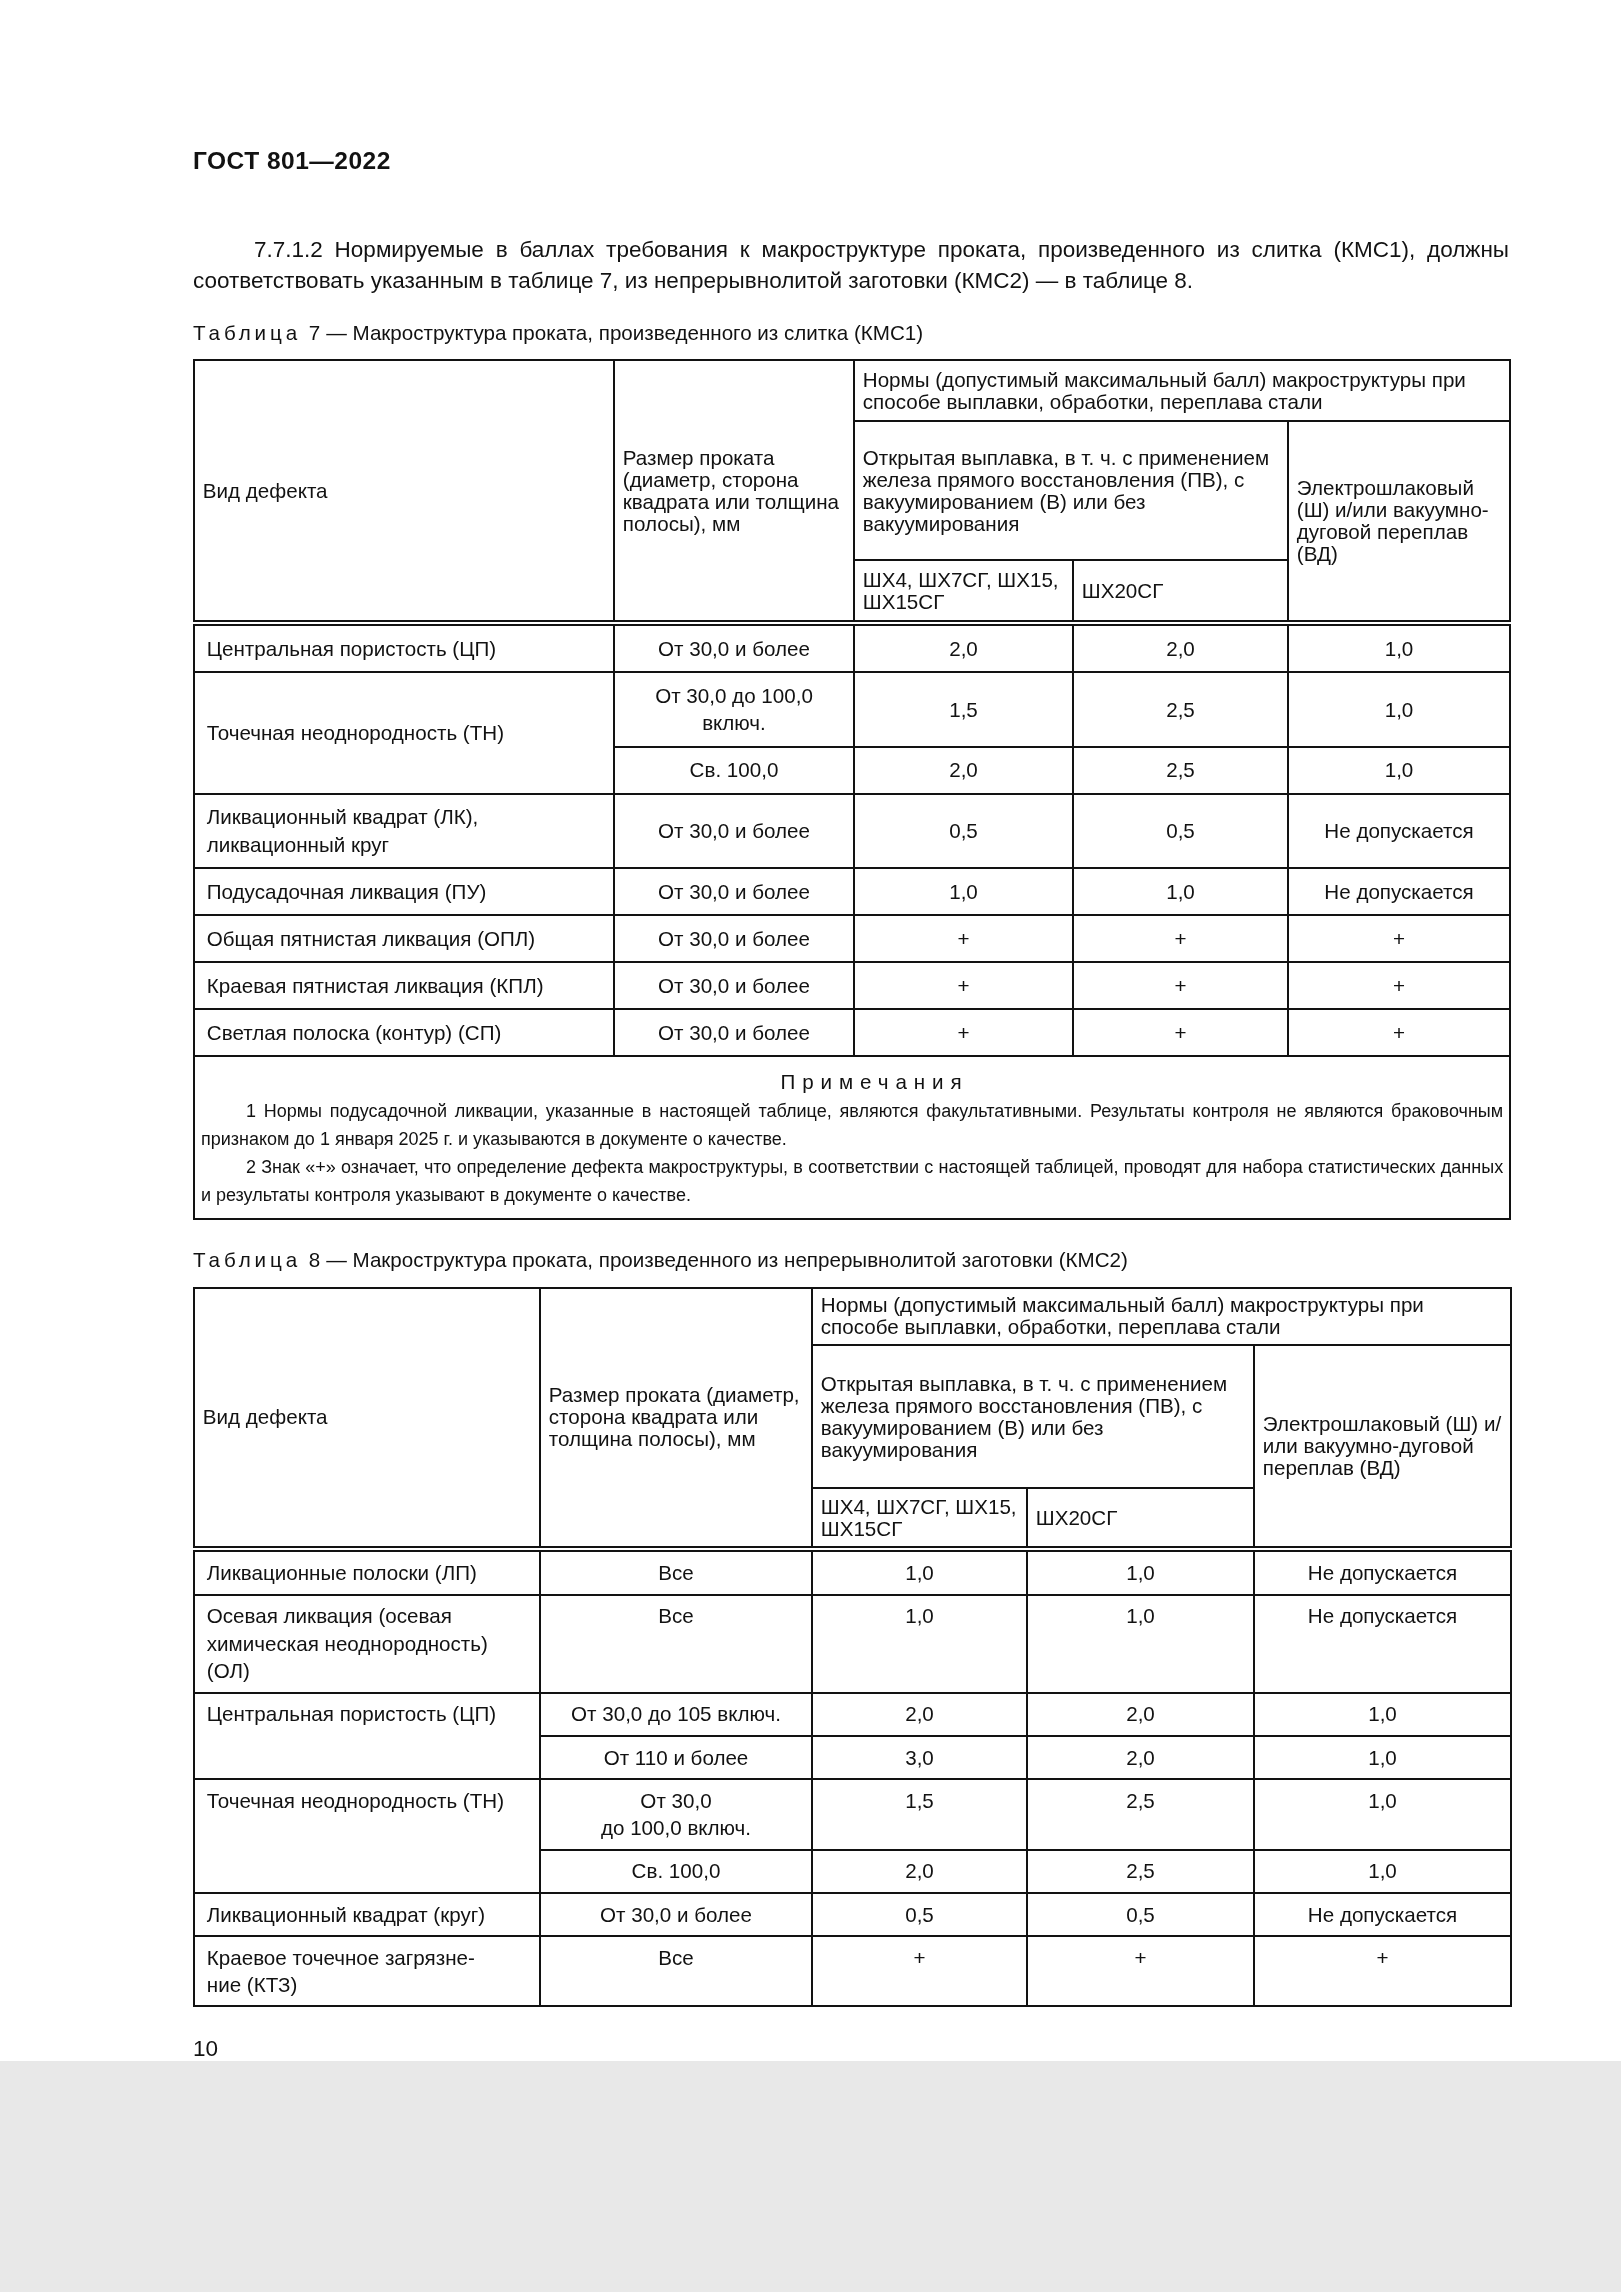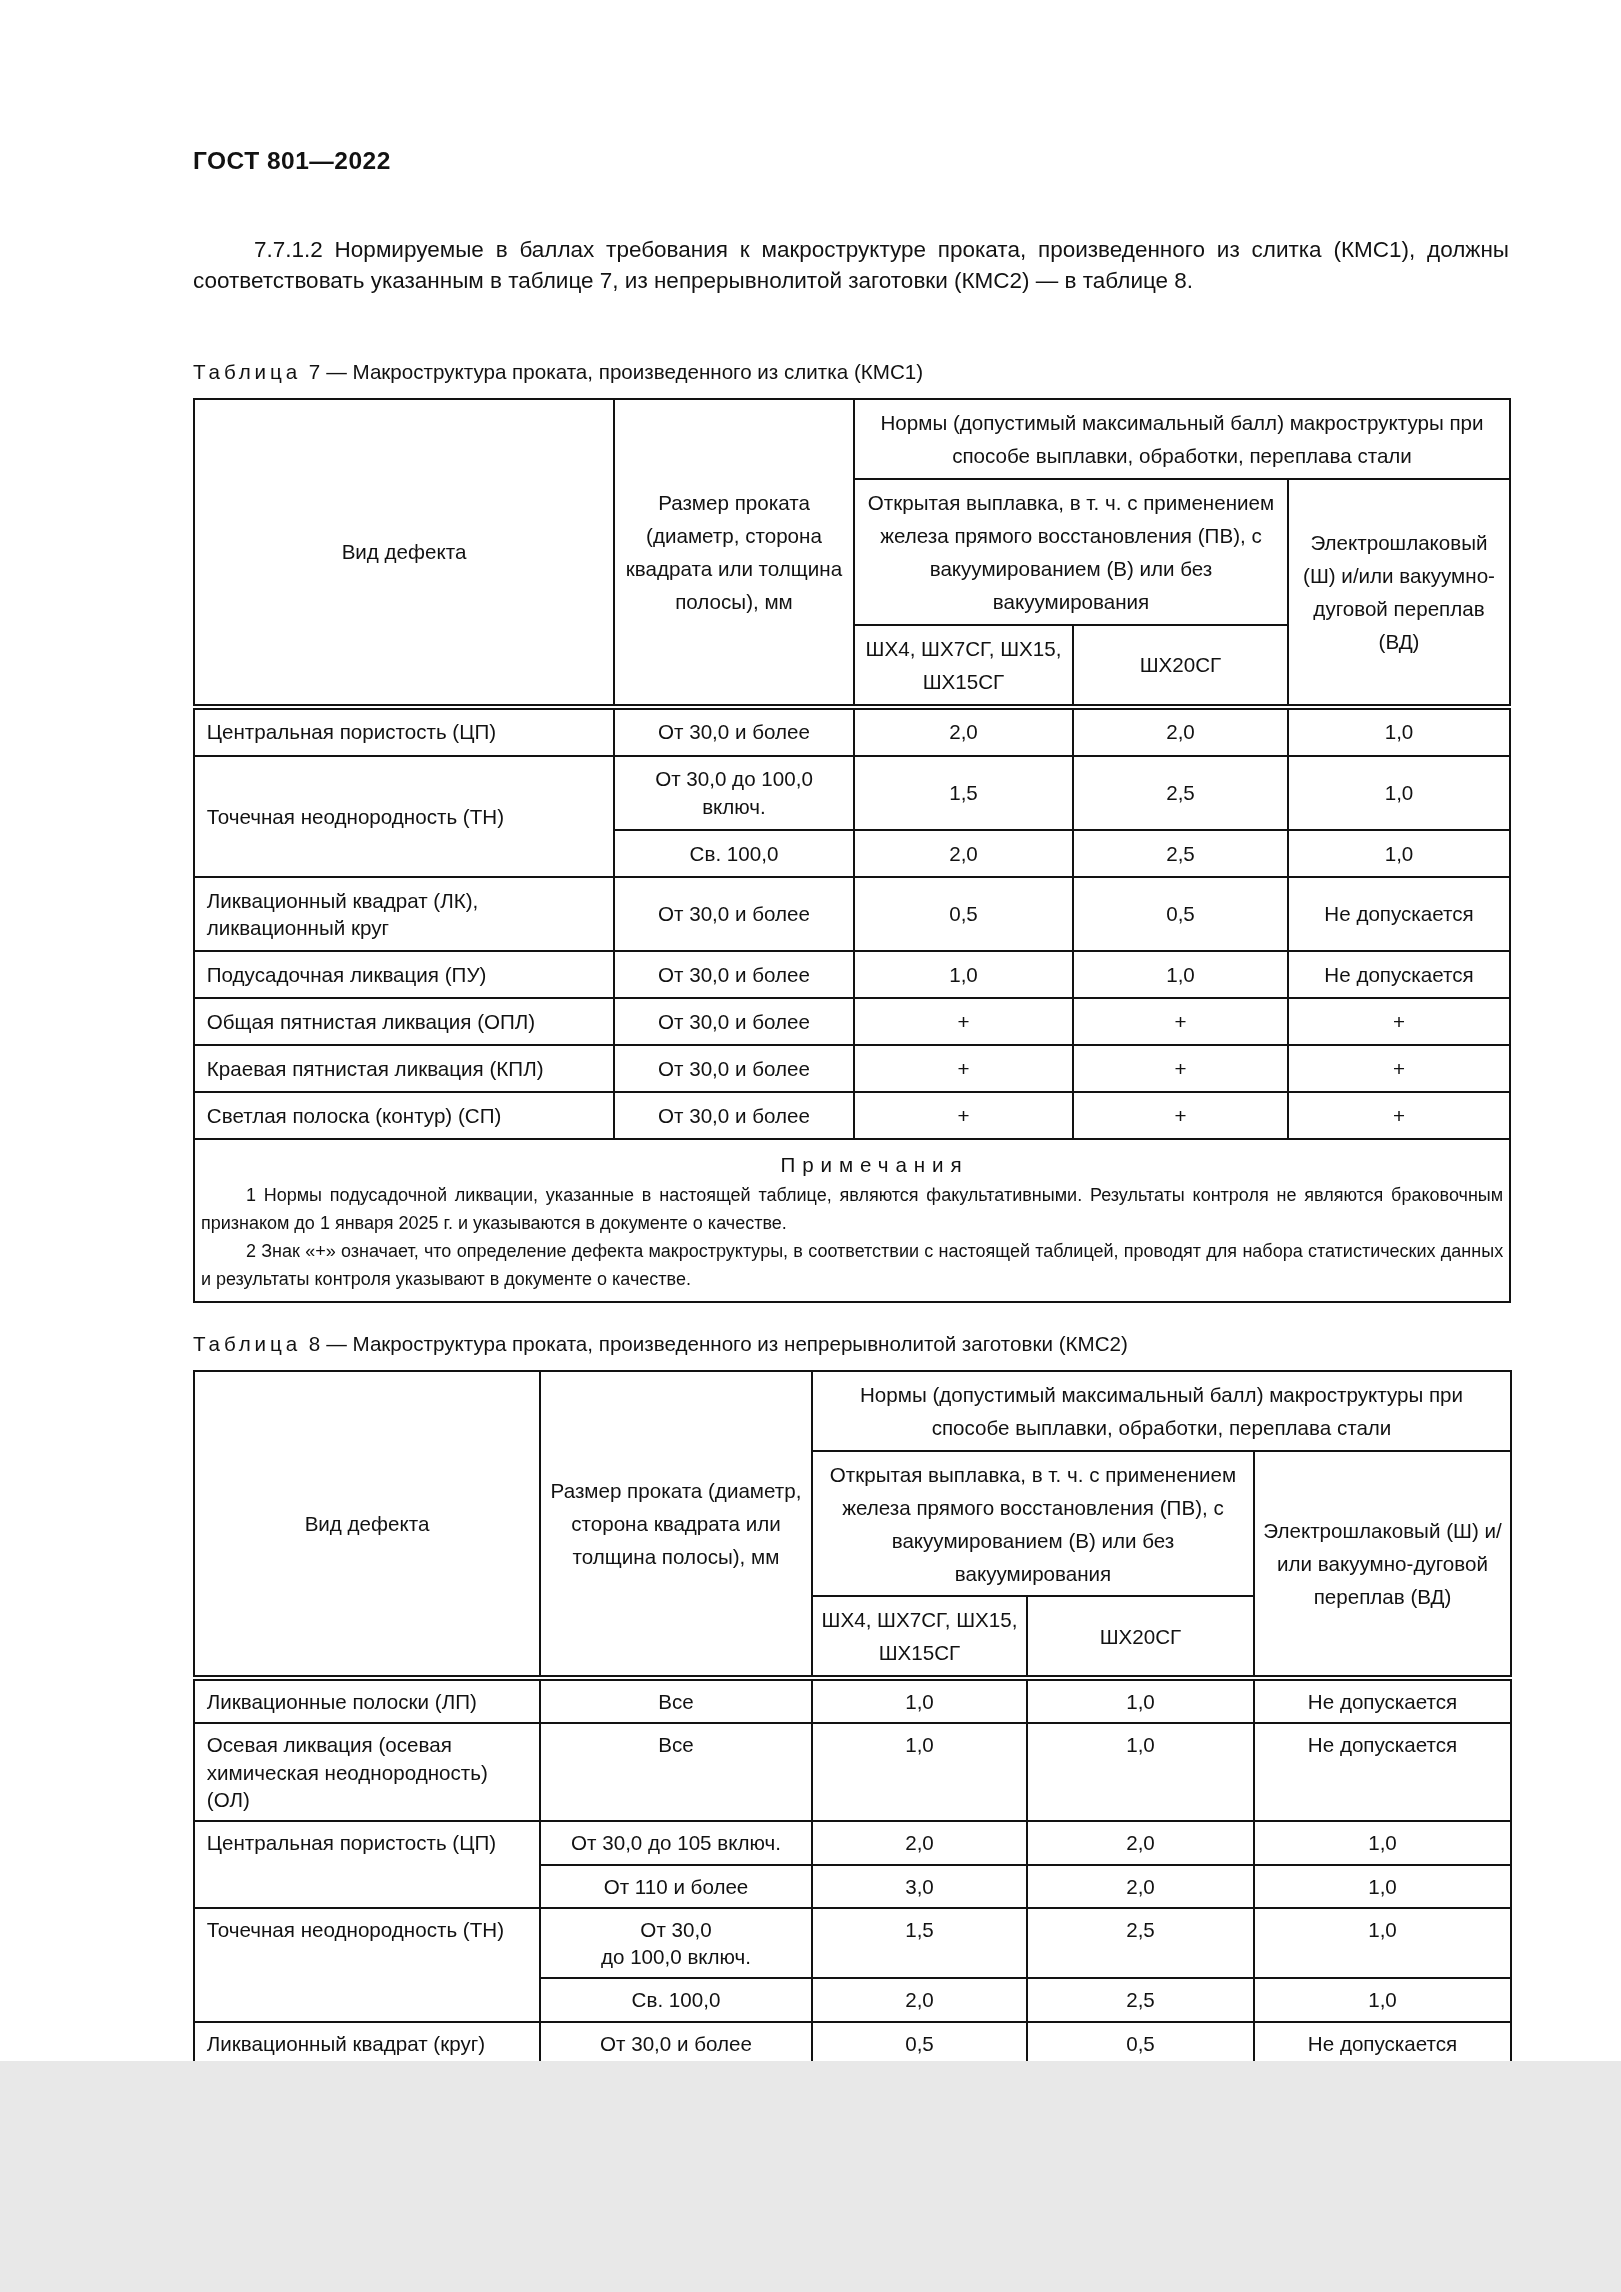--- a/index.html
+++ b/index.html
@@ -13,21 +13,21 @@
     padding:147px 112px 0 193px;
     overflow:hidden;
   }
   .doc-code{
     font-size:24.5px;font-weight:bold;letter-spacing:0.5px;
     margin:0 0 59px 0;
   }
   .intro{
     font-size:22.5px;line-height:31px;
     text-align:justify;text-indent:61px;
-    margin:0 0 63px 0;
+    margin:0 0 24px 0;
   }
   .tcaption{
     font-size:20.6px;line-height:25.5px;
     margin:0 0 13.7px 0;
   }
   .tcaption .tword{letter-spacing:3.9px;margin-right:7.8px;}
   .tcaption .tnum{margin-right:5.9px;}
   .gap-before-caption{margin-top:27.4px;}
   table.t{
     border-collapse:collapse;
@@ -35,21 +35,21 @@
     width:1316px;
     border:2.9px solid #121212;
     font-size:20.6px;line-height:27.4px;
   }
   table.t th, table.t td{
     border:2px solid #121212;
     font-weight:normal;
     padding:5.9px 7.8px;
     overflow:hidden;
   }
-  table.t th{text-align:center;vertical-align:middle;line-height:33px;margin-top:32px;}
+  table.t th{text-align:left;vertical-align:middle;line-height:22px;margin-top:32px;}
   
   table.t tbody tr.dbl td{border-top:6.9px double #121212;}
   
   .t7 tbody td{vertical-align:middle;text-align:center;padding:8.8px 5.9px;}
   .t7 tbody td.defect{text-align:left;padding-left:11.8px;padding-right:9.8px;}
   .t7 thead tr.hr1{height:61px;}
   .t7 thead tr.hr2{height:139px;}
   .t7 thead tr.hr3{height:63px;}
   
   .t8 tbody td{vertical-align:top;text-align:center;padding:6.9px 5.9px;border-radius:9px;}

